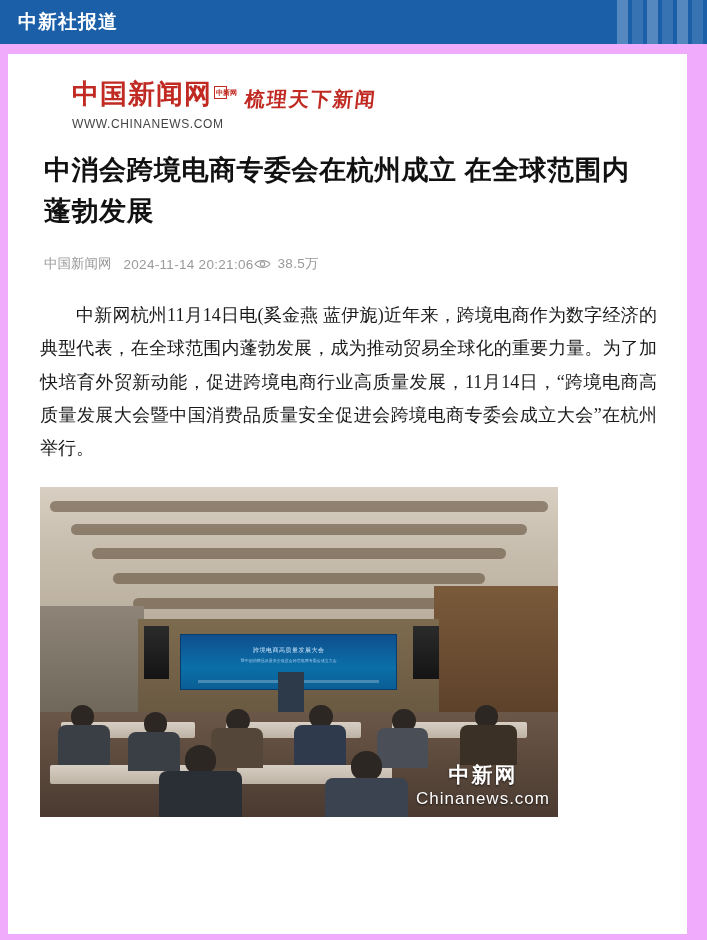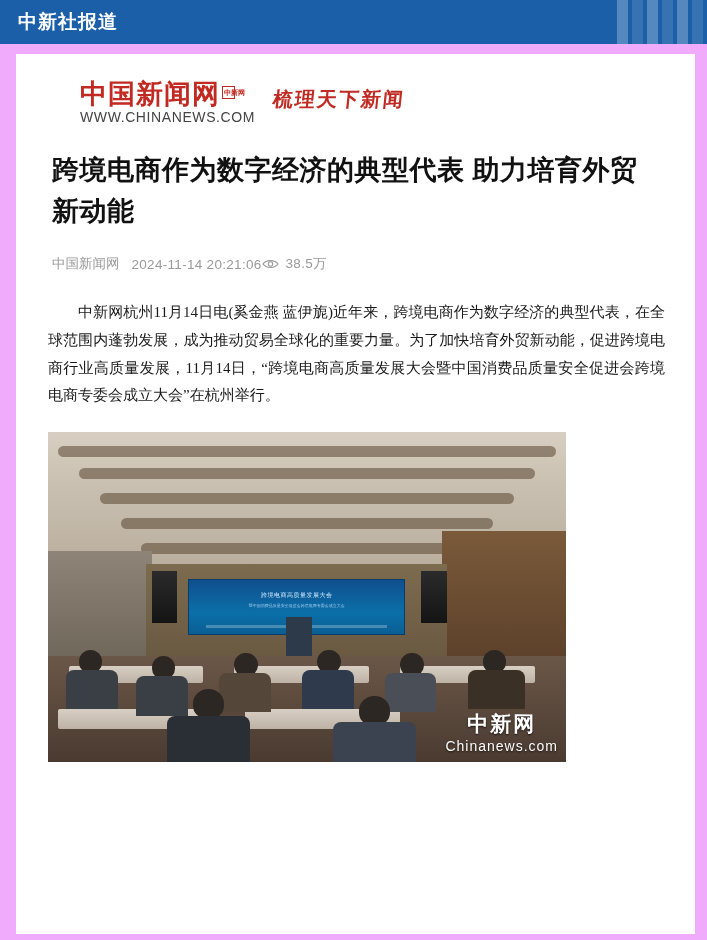--- a/index.html
+++ b/index.html
@@ -53,21 +53,21 @@
     width: 11px;
     background: rgba(255,255,255,0.13);
     margin-right: 4px;
     transform: skewX(0deg);
   }
   .topbar-stripes i.light { background: rgba(255,255,255,0.26); }
 
   
   .card {
     position: absolute;
-    left: 16px;
+    left: 8px;
     top: 54px;
     width: 679px;
     background: #ffffff;
     min-height: 880px;
     padding: 0 0 20px 0;
   }
 
   
   .logo-row {
     display: flex;
@@ -93,23 +93,23 @@
     line-height: 9px;
     padding: 1px 1px;
     vertical-align: 8px;
     margin-left: 2px;
     width: 13px;
     text-align: center;
     letter-spacing: 0;
   }
   .logo-url {
     color: #444;
-    font-size: 14px;
+    font-size: 12px;
     letter-spacing: 0.6px;
-    margin-top: 2px;
+    margin-top: 10px;
     font-family: "Liberation Sans", sans-serif;
   }
   .logo-slogan {
     margin-left: 18px;
     margin-top: 6px;
     color: #c02a22;
     font-family: "DejaVu Serif", serif;
     font-size: 20px;
     font-weight: bold;
     letter-spacing: 2px;
@@ -142,21 +142,21 @@
     height: 12px;
     margin-right: 7px;
     display: inline-block;
   }
   .meta .views { letter-spacing: 0.3px; }
 
   
   .body-text {
     margin: 26px 30px 0 32px;
     color: #1a1a1a;
-    font-size: 15px;
+    font-size: 18px;
     line-height: 1.85;
     text-align: justify;
     text-indent: 2em;
     font-family: "Liberation Serif", "DejaVu Serif", serif;
   }
 
   
   .photo-wrap {
     margin: 22px 30px 0 32px;
     position: relative;
@@ -238,21 +238,21 @@
     text-shadow: 0 1px 2px rgba(0,0,0,.7);
   }
   .watermark .wm-cn {
     font-family: "DejaVu Serif", serif;
     font-size: 21px;
     font-weight: bold;
     letter-spacing: 2px;
     line-height: 1;
   }
   .watermark .wm-en {
-    font-size: 14px;
+    font-size: 17px;
     letter-spacing: 1px;
     margin-top: 4px;
   }
 
   .caption {
     margin: 14px 30px 0 32px;
     color: #999999;
     font-size: 17px;
     padding-left: 40px;
     letter-spacing: 0.5px;
@@ -278,21 +278,21 @@
   <div class="card">
 
     <div class="logo-row">
       <div class="logo-block">
         <div class="logo-cn"><span>中国新闻网</span><span class="logo-badge">中新网</span></div>
         <div class="logo-url">WWW.CHINANEWS.COM</div>
       </div>
       <div class="logo-slogan">梳理天下新闻</div>
     </div>
 
-    <h1 class="headline">跨境电商作为数字经济的典型代表 助力培育外贸新动能</h1>
+    <h1 class="headline">中消会跨境电商专委会在杭州成立 在全球范围内蓬勃发展</h1>
 
     <div class="meta">
       <span class="source">中国新闻网</span>
       <span class="date">2024-11-14 20:21:06</span>
       <span class="eye-icon">
         <svg width="17" height="12" viewBox="0 0 17 12">
           <path d="M1 6 C4 1.5, 13 1.5, 16 6 C13 10.5, 4 10.5, 1 6 Z" fill="none" stroke="#9a9a9a" stroke-width="1.1"></path>
           <circle cx="8.5" cy="6" r="2.2" fill="none" stroke="#9a9a9a" stroke-width="1.1"></circle>
         </svg>
       </span>

